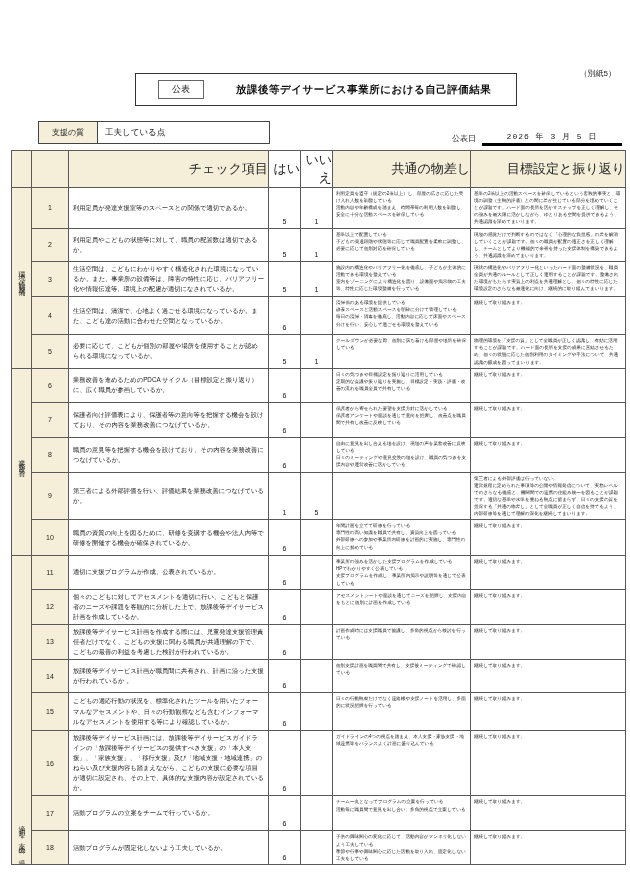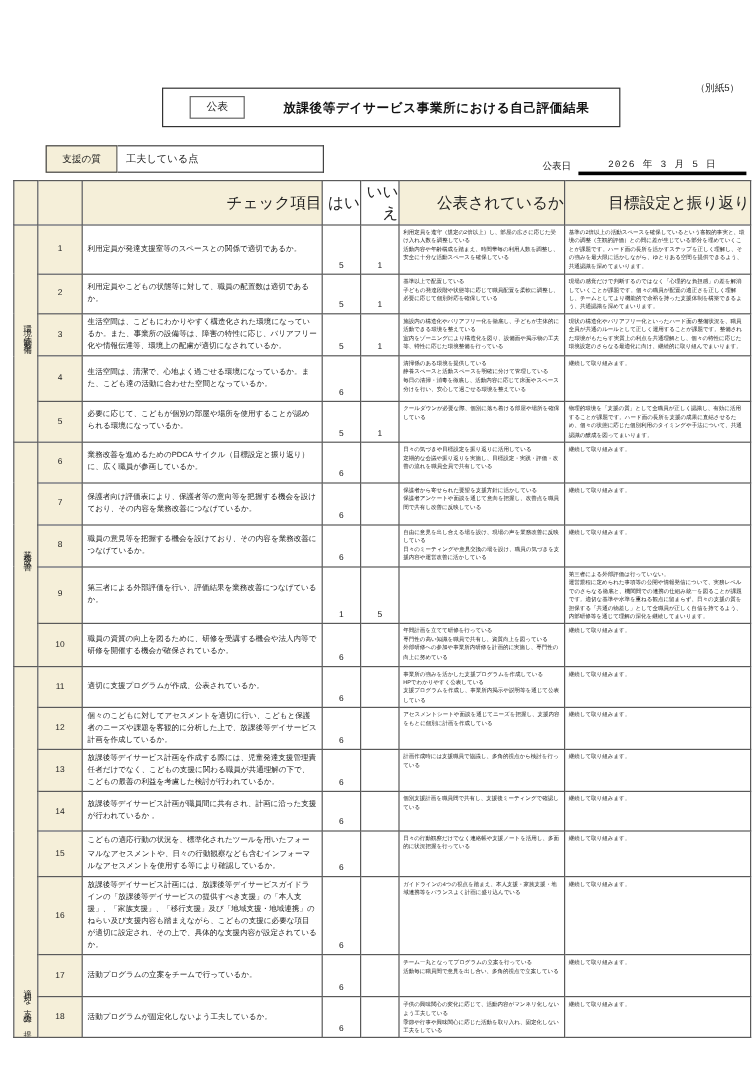--- a/index.html
+++ b/index.html
@@ -128,21 +128,21 @@
       <col style="width:138px">
       <col style="width:155px">
   </colgroup>
   <thead>
     <tr>
       <td class="beige"></td>
       <td class="beige"></td>
       <td class="beige">チェック項目</td>
       <td>はい</td>
       <td>いいえ</td>
-      <td class="beige">公表されているか</td>
+      <td class="beige">共通の物差し</td>
       <td class="beige">目標設定と振り返り</td>
     </tr>
   </thead>
   <tbody id="eval-body">
       <tr style="height: 36px;">
         <td class="cat-cell" rowspan="5"><span class="vlabel">環境・体制整備</span></td>
         <td class="num-cell">1</td>
         <td class="item-cell">利用定員が発達支援室等のスペースとの関係で適切であるか。</td>
         <td class="ans-cell">5</td>
         <td class="ans-cell">1</td>

